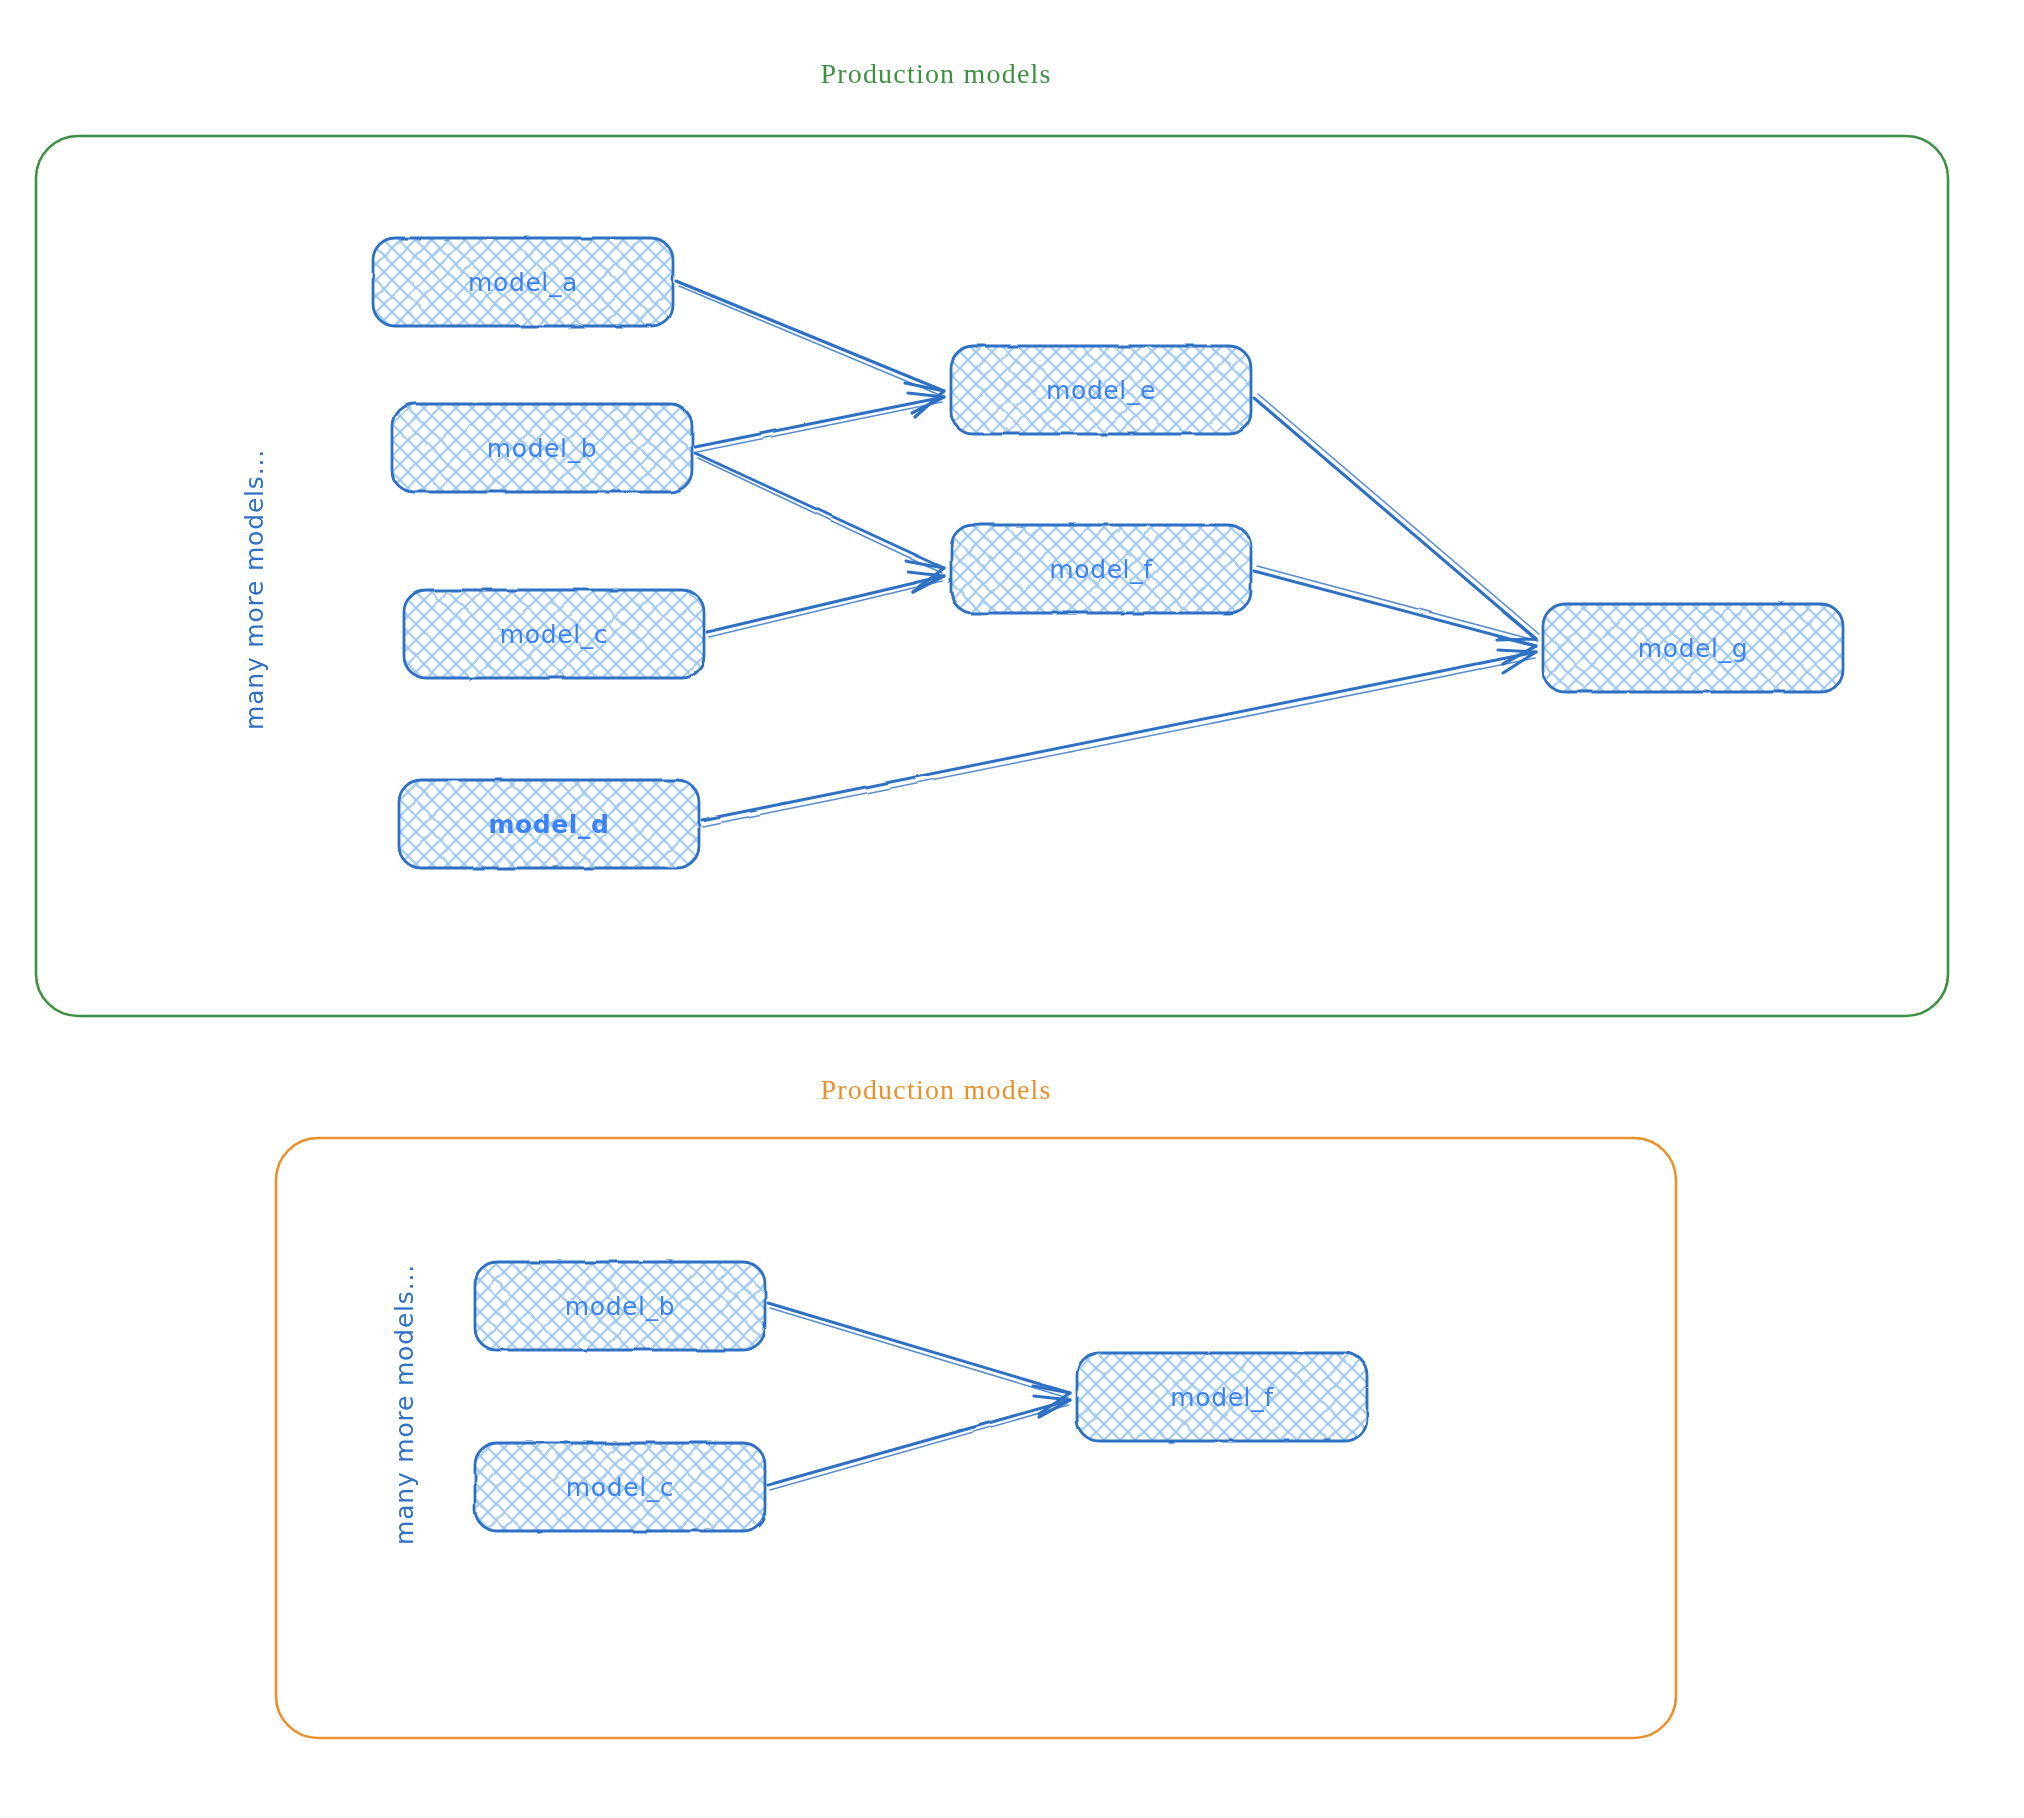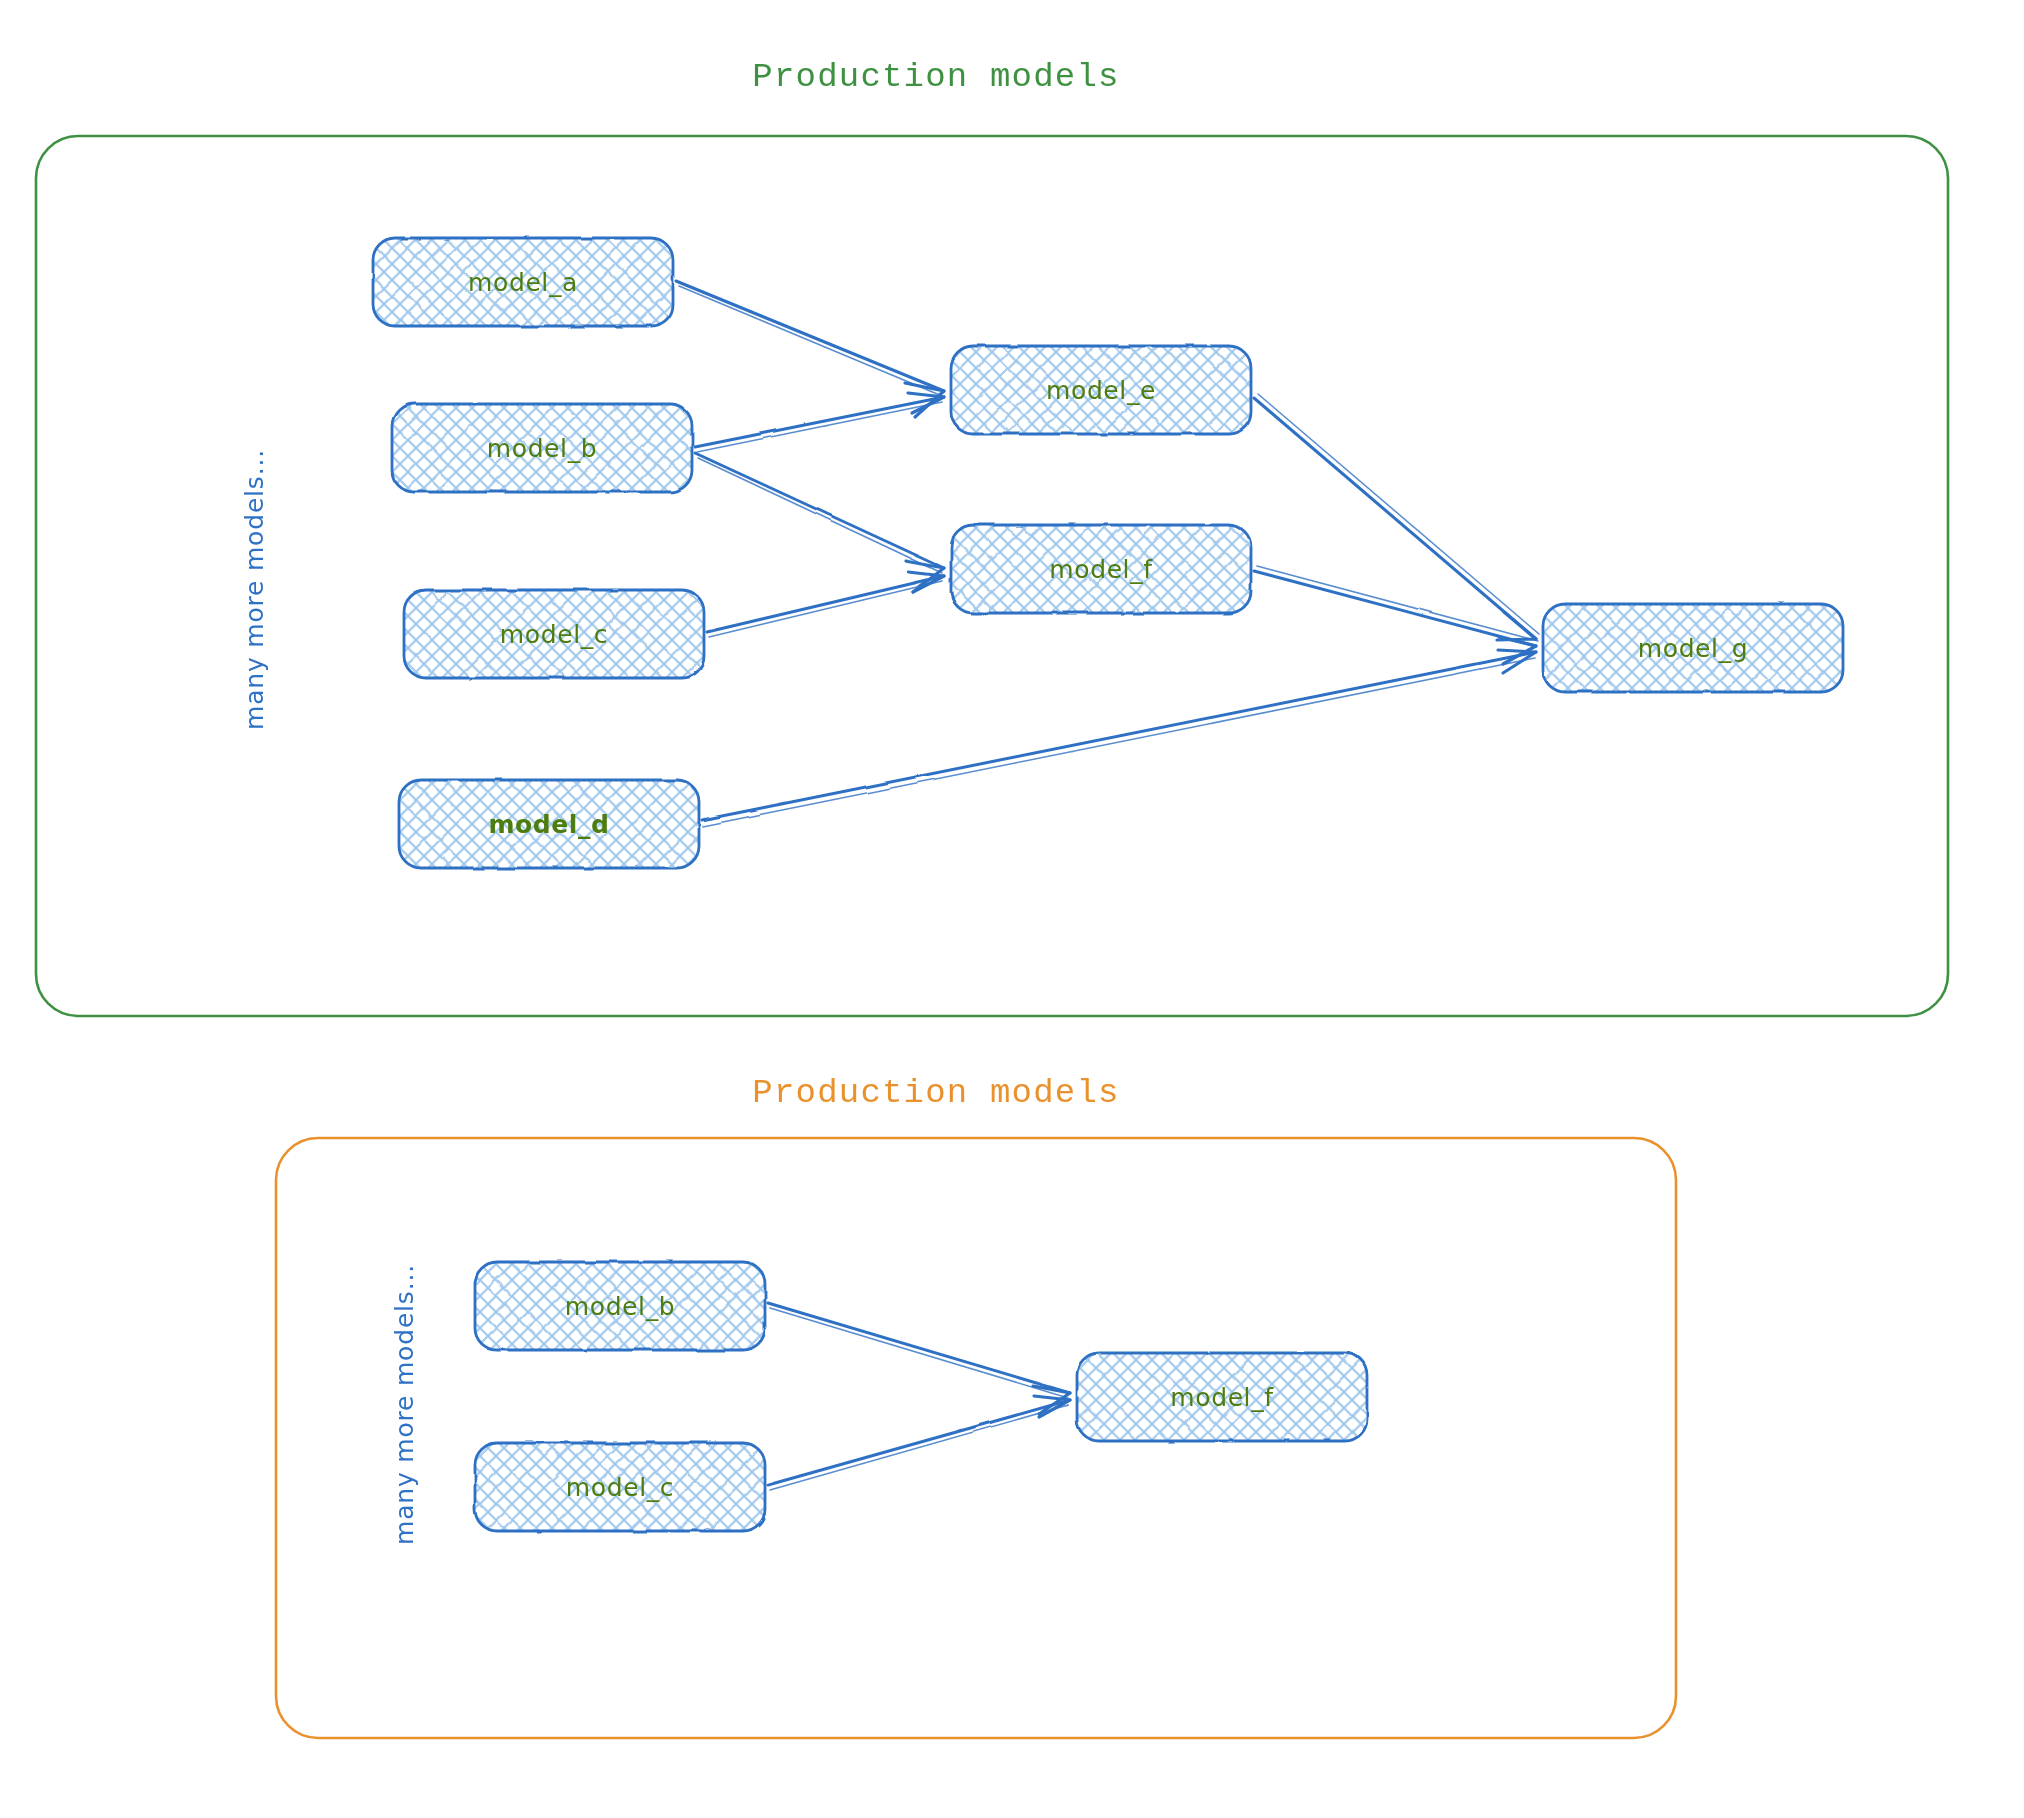--- a/index.html
+++ b/index.html
@@ -15,22 +15,22 @@
     overflow: hidden;
   }
   #canvas {
     position: absolute;
     inset: 0;
     width: 2024px;
     height: 1818px;
   }
   .group-title {
     position: absolute;
-    font-family: Liberation Mono, monospace;
-    font-size: 34px;
+    font-family: Liberation Serif, serif;
+    font-size: 28px;
     letter-spacing: 1.2px;
     white-space: nowrap;
     transform: translateX(-50%);
     font-weight: 500;
   }
   #prod-title { color: #3f9142; left: 936px; top: 58px; }
   #dev-title  { color: #e8912d; left: 936px; top: 1074px; }
 
   .side-label {
     position: absolute;
@@ -43,21 +43,21 @@
     transform: rotate(-90deg);
     font-weight: 500;
   }
   #prod-side-label { left: 240px; top: 730px; }
   #dev-side-label  { left: 390px; top: 1545px; }
 
   .node-label {
     position: absolute;
     font-family: "DejaVu Sans", sans-serif;
     font-size: 25px;
-    color: #4d7c0f;
+    color: #3b82f6;
     white-space: nowrap;
     transform: translate(-50%, -50%);
     letter-spacing: 0.6px;
     font-weight: 500;
     pointer-events: none;
   }
 </style>
 </head>
 <body>
 

